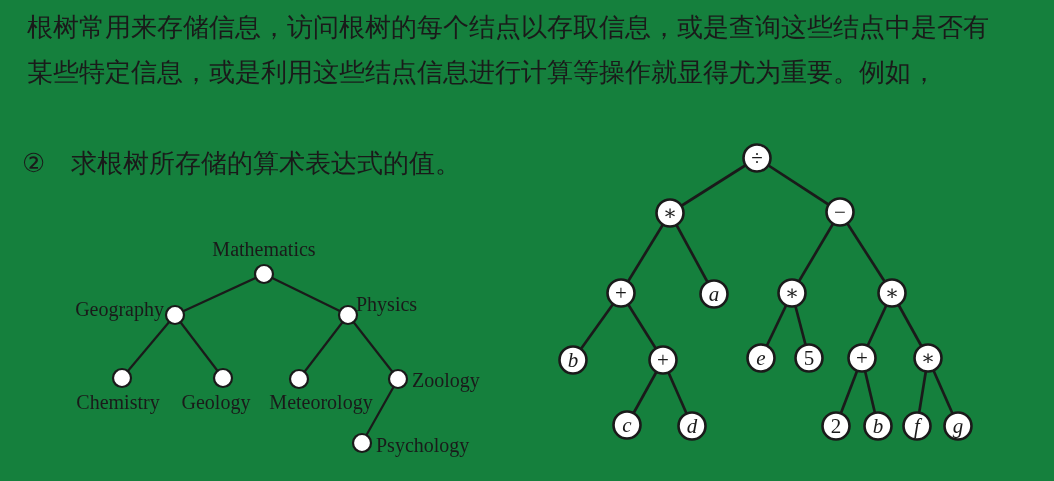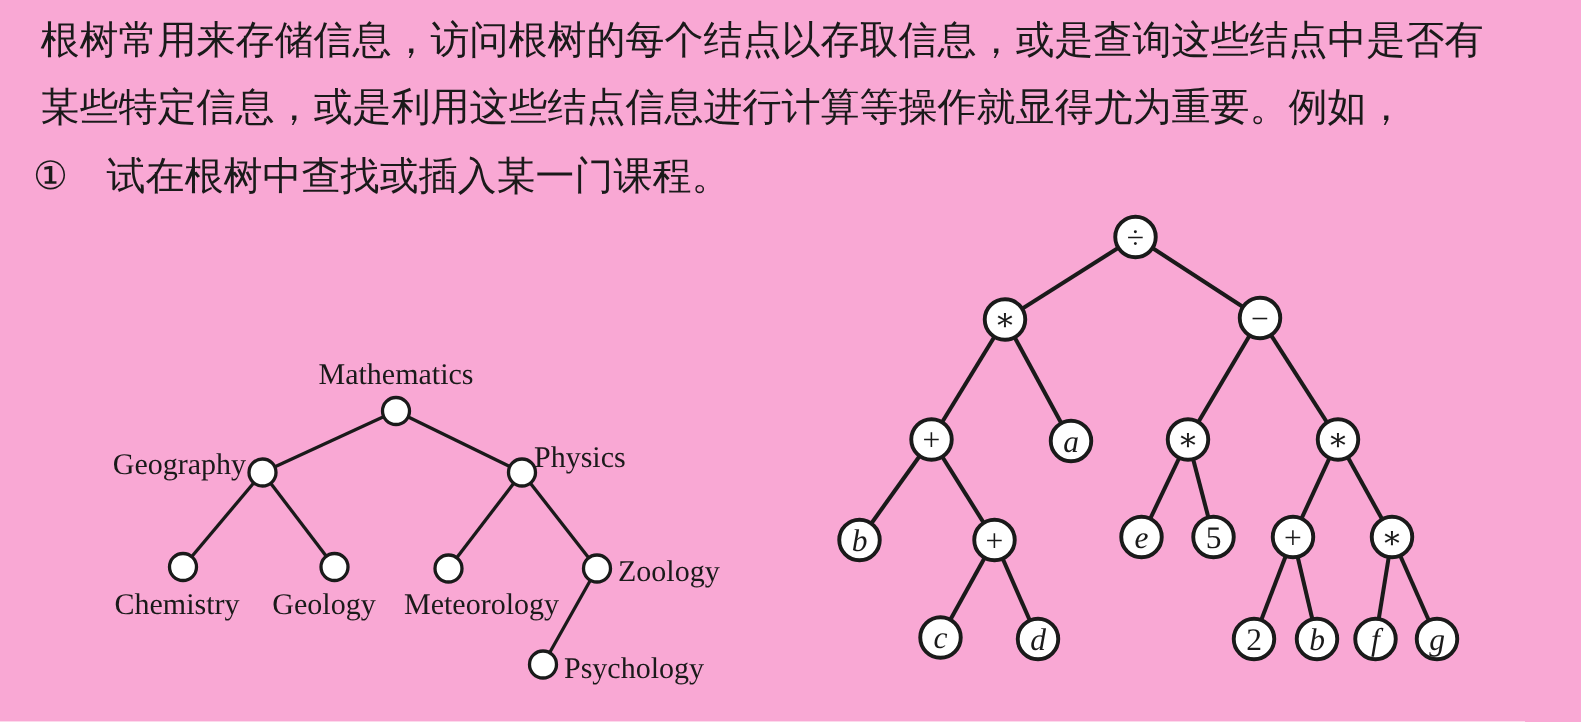--- a/index.html
+++ b/index.html
@@ -1,17 +1,17 @@
 <!DOCTYPE html>
 <html><head>
 <meta charset="utf-8">
 <style>
   html,body{margin:0;padding:0;background:#fff;}
   .page{
-    position:relative;width:1054px;height:481px;background:#f9a8d4;
+    position:relative;width:1054px;height:481px;background:#15803d;
     color:#1a1a1a;overflow:hidden;
     font-family:"DejaVu Sans","Liberation Sans",sans-serif;
   }
   .tline{
     position:absolute;left:27px;font-size:26px;line-height:30px;
     font-weight:500;white-space:nowrap;letter-spacing:0;
   }
   .l1{top:12px}.l2{top:57px}.l3{top:103px;left:22px}.l4{top:148px;left:22px}.l5{top:194px}
   .bullet{display:inline-block;min-width:28px;margin-right:21px;}
   svg.diagram{position:absolute;left:0;top:0;width:1054px;height:481px;pointer-events:none;}
@@ -29,22 +29,22 @@
 <body>
 
 <div class="page">
 
   <div class="tline l1">
     <span>根树常用来存储信息，访问根树的每个结点以存取信息，或是查询这些结点中是否有</span>
   </div>
   <div class="tline l2">
     <span>某些特定信息，或是利用这些结点信息进行计算等操作就显得尤为重要。例如，</span>
   </div>
-  <div class="tline l3">
-    <span class="bullet">①</span><span>试在根树中查找或插入某一门课程。</span>
+  <div class="tline l4">
+    <span class="bullet">②</span><span>求根树所存储的算术表达式的值。</span>
   </div>
 
   <svg class="diagram" viewBox="0 0 1054 481" data-diagram="subject_tree">
       <line x1="264" y1="274" x2="175" y2="315"></line>
       <line x1="264" y1="274" x2="348" y2="315"></line>
       <line x1="175" y1="315" x2="122" y2="378"></line>
       <line x1="175" y1="315" x2="223" y2="378"></line>
       <line x1="348" y1="315" x2="299" y2="379"></line>
       <line x1="348" y1="315" x2="398" y2="379"></line>
       <line x1="398" y1="379" x2="362" y2="443"></line>

